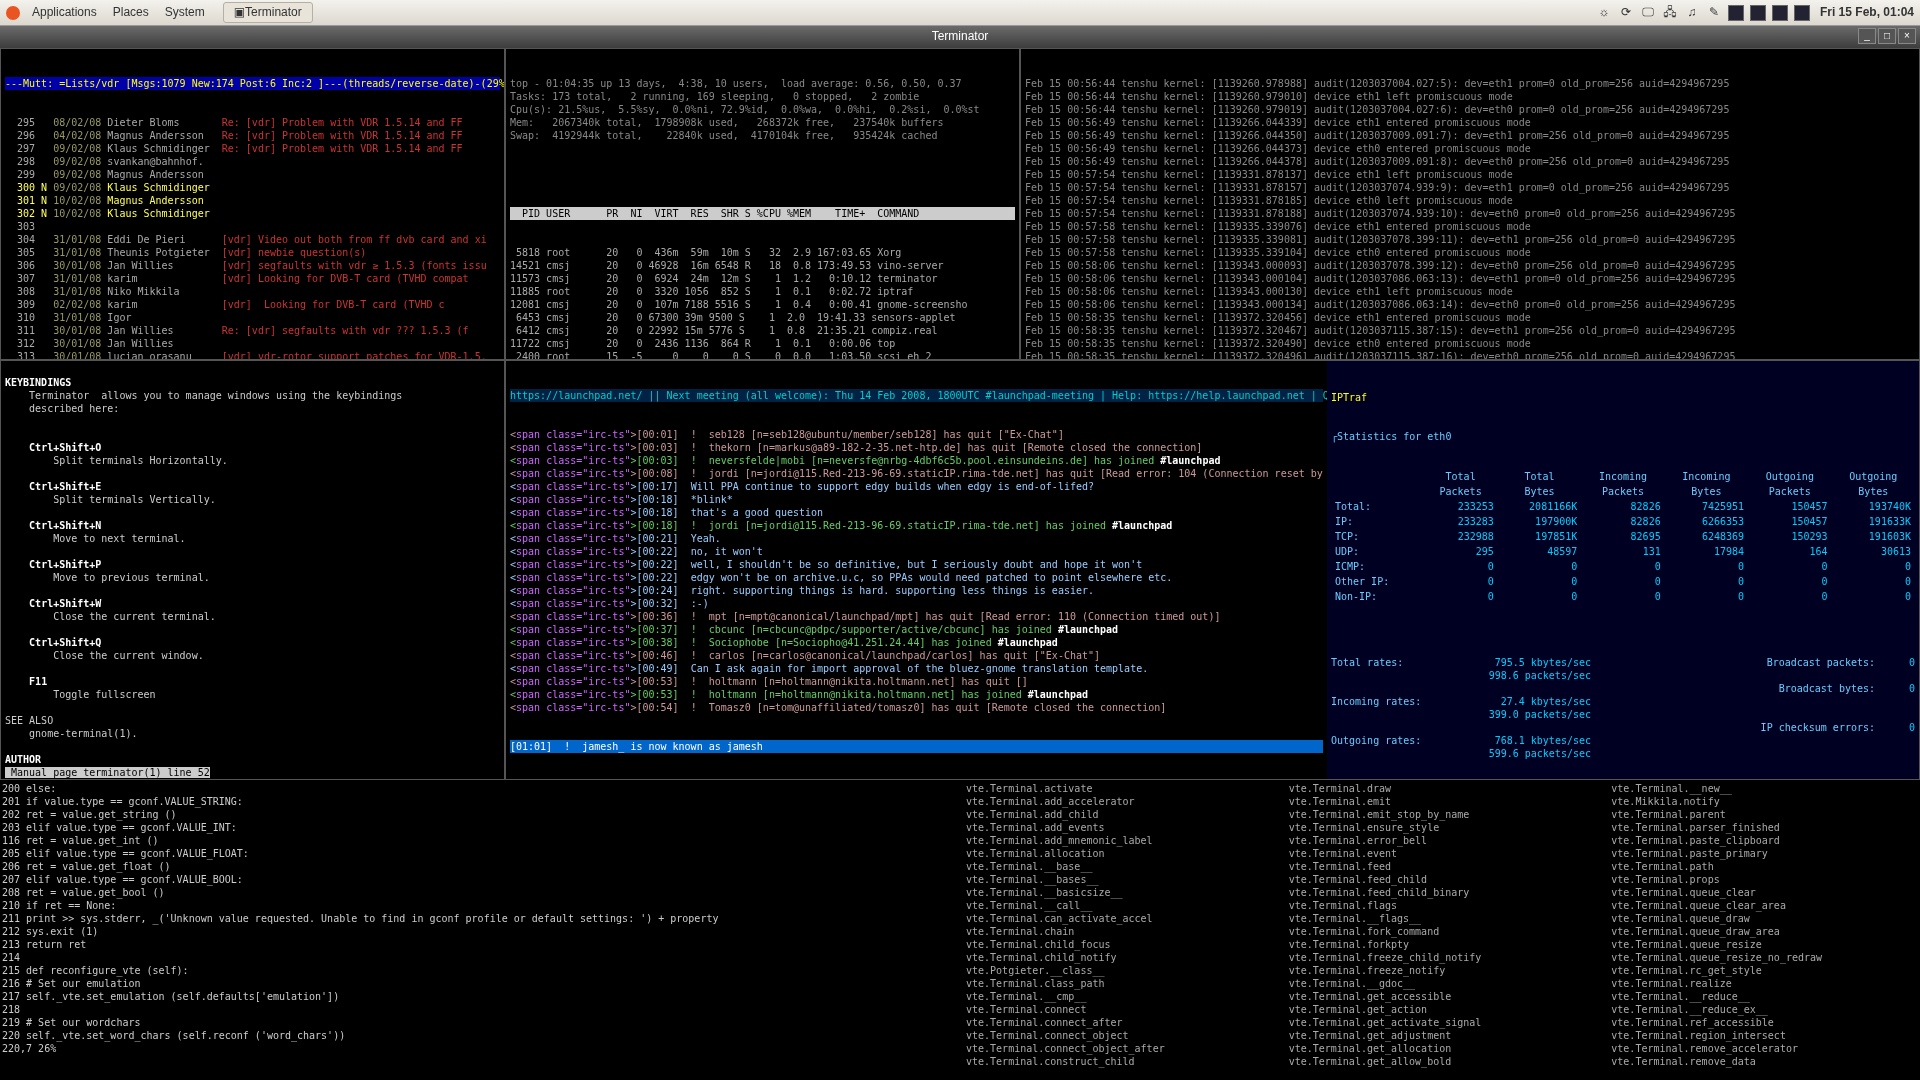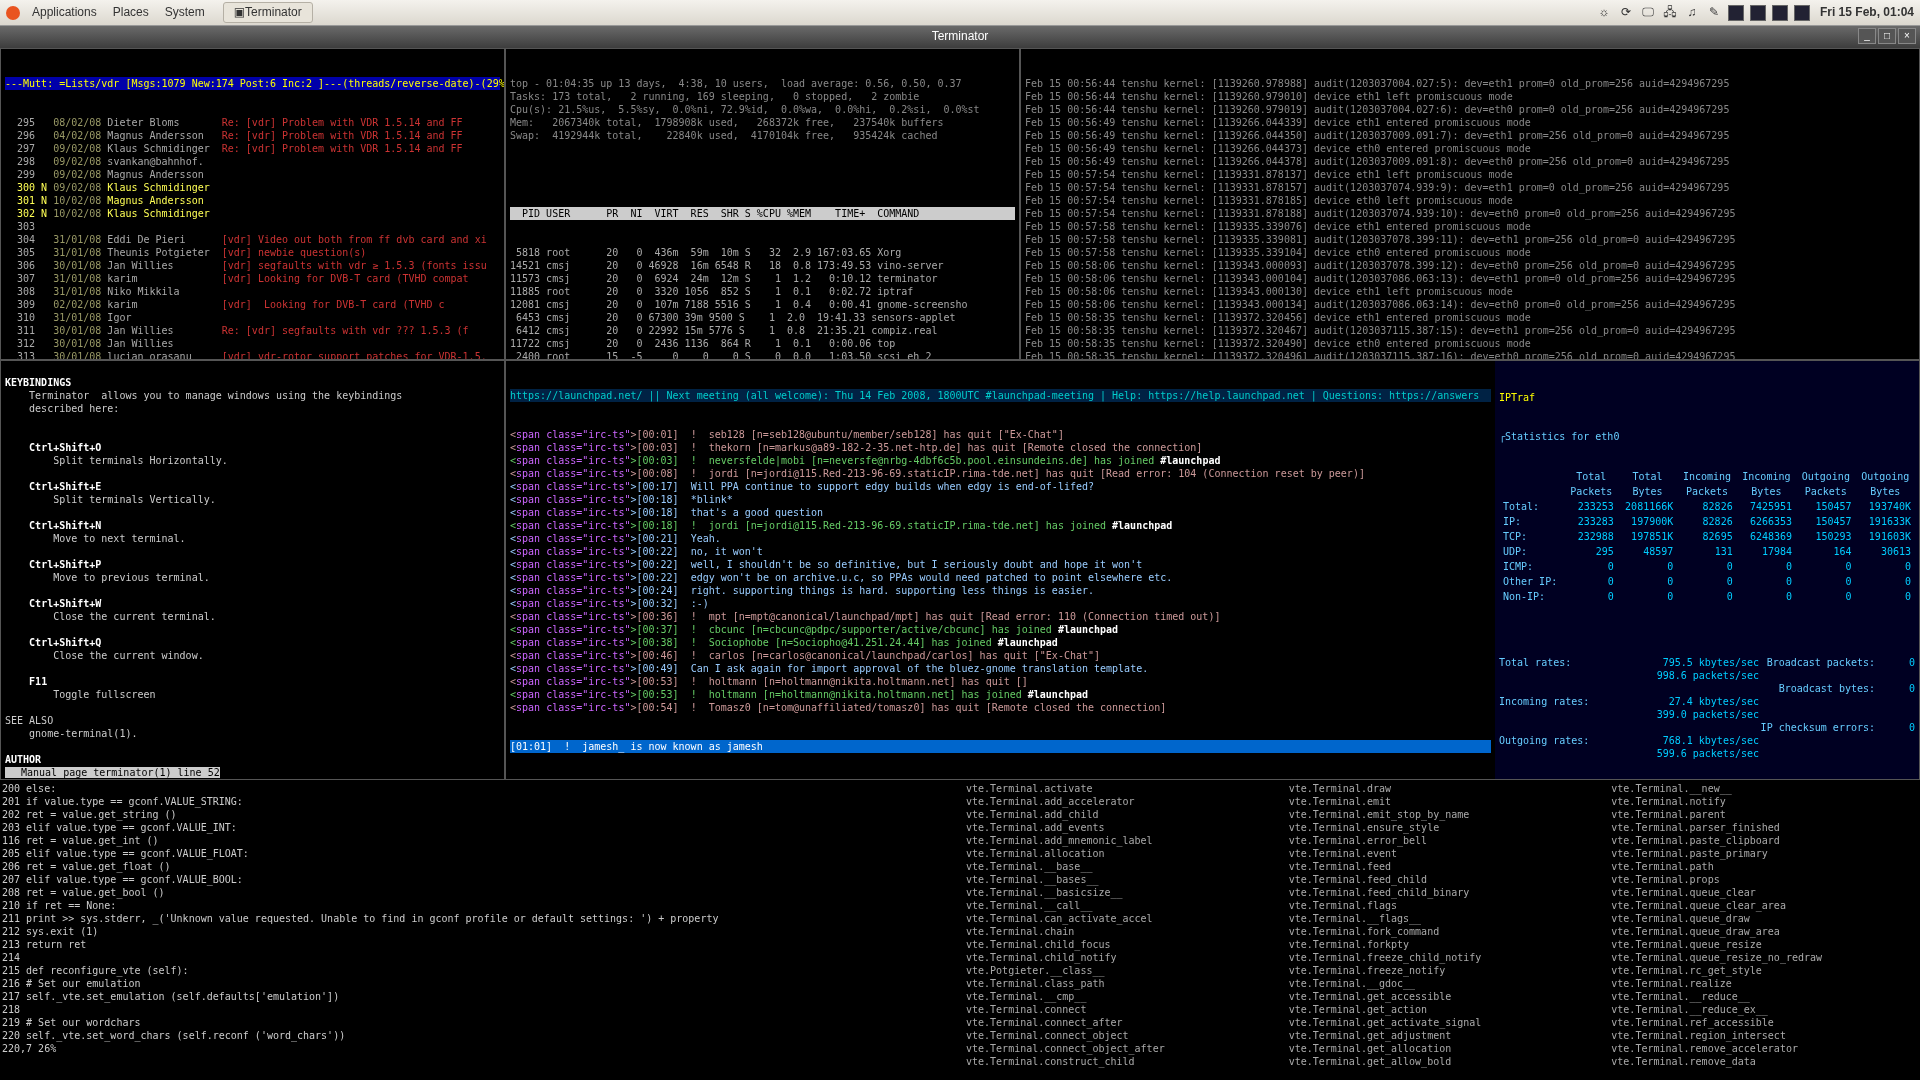--- a/index.html
+++ b/index.html
@@ -25,29 +25,29 @@
 .mutt-subj { color:#c33; }
 
 .top-hdr { color:#888; }
 .top-bar { background:#ccc; color:#000; }
 .top-row { color:#aaa; }
 
 .kern { color:#888; }
 
 .man { background:#000; color:#ccc; grid-column:1; grid-row:2; }
 .man b { color:#fff; font-weight:bold; }
-.man-foot { background:#ccc; color:#000;padding-left:10px; }
+.man-foot { background:#ccc; color:#000; }
 
 .irc { grid-column:2 / span 2; grid-row:2; display:flex; }
 .irc-main { flex:1; background:#000; padding:2px 4px; overflow:hidden; }
 .irc-top { color:#0cc; background:#024; }
 .irc-nick { color:#c6f; }
 .irc-sel { background:#06c; color:#fff; }
 
-.iptraf { width:424px; background:#002; color:#ccc; padding:4px; font-size:10px; }
+.iptraf { width:592px; background:#002; color:#ccc; padding:4px; font-size:10px; }
 .iptraf .title { color:#ff0; }
 .iptraf .hdr { color:#6cf; text-align:center; }
 .iptraf table { width:100%; border-collapse:collapse; }
 .iptraf td { padding:1px 4px; text-align:right; color:#0cf; }
 .iptraf td:first-child { text-align:left; color:#6cf; }
 .iptraf .lbl { color:#6cf; }
 .iptraf .val { color:#0cf; text-align:right; }
 .code-wrap { grid-column:1 / span 3; grid-row:3; display:flex; }
 .code-left { width:960px; background:#000; padding:2px; position:relative; }
 .code-right { flex:1; background:#000; color:#aaa; padding:2px 6px; column-count:3; column-gap:20px; font-size:10px; }
@@ -231,21 +231,21 @@
         <div>vte.Terminal.freeze_child_notify</div>
         <div>vte.Terminal.freeze_notify</div>
         <div>vte.Terminal.__gdoc__</div>
         <div>vte.Terminal.get_accessible</div>
         <div>vte.Terminal.get_action</div>
         <div>vte.Terminal.get_activate_signal</div>
         <div>vte.Terminal.get_adjustment</div>
         <div>vte.Terminal.get_allocation</div>
         <div>vte.Terminal.get_allow_bold</div>
         <div>vte.Terminal.__new__</div>
-        <div>vte.Terminal.notify</div>
+        <div>vte.Mikkila.notify</div>
         <div>vte.Terminal.parent</div>
         <div>vte.Terminal.parser_finished</div>
         <div>vte.Terminal.paste_clipboard</div>
         <div>vte.Terminal.paste_primary</div>
         <div>vte.Terminal.path</div>
         <div>vte.Terminal.props</div>
         <div>vte.Terminal.queue_clear</div>
         <div>vte.Terminal.queue_clear_area</div>
         <div>vte.Terminal.queue_draw</div>
         <div>vte.Terminal.queue_draw_area</div>

